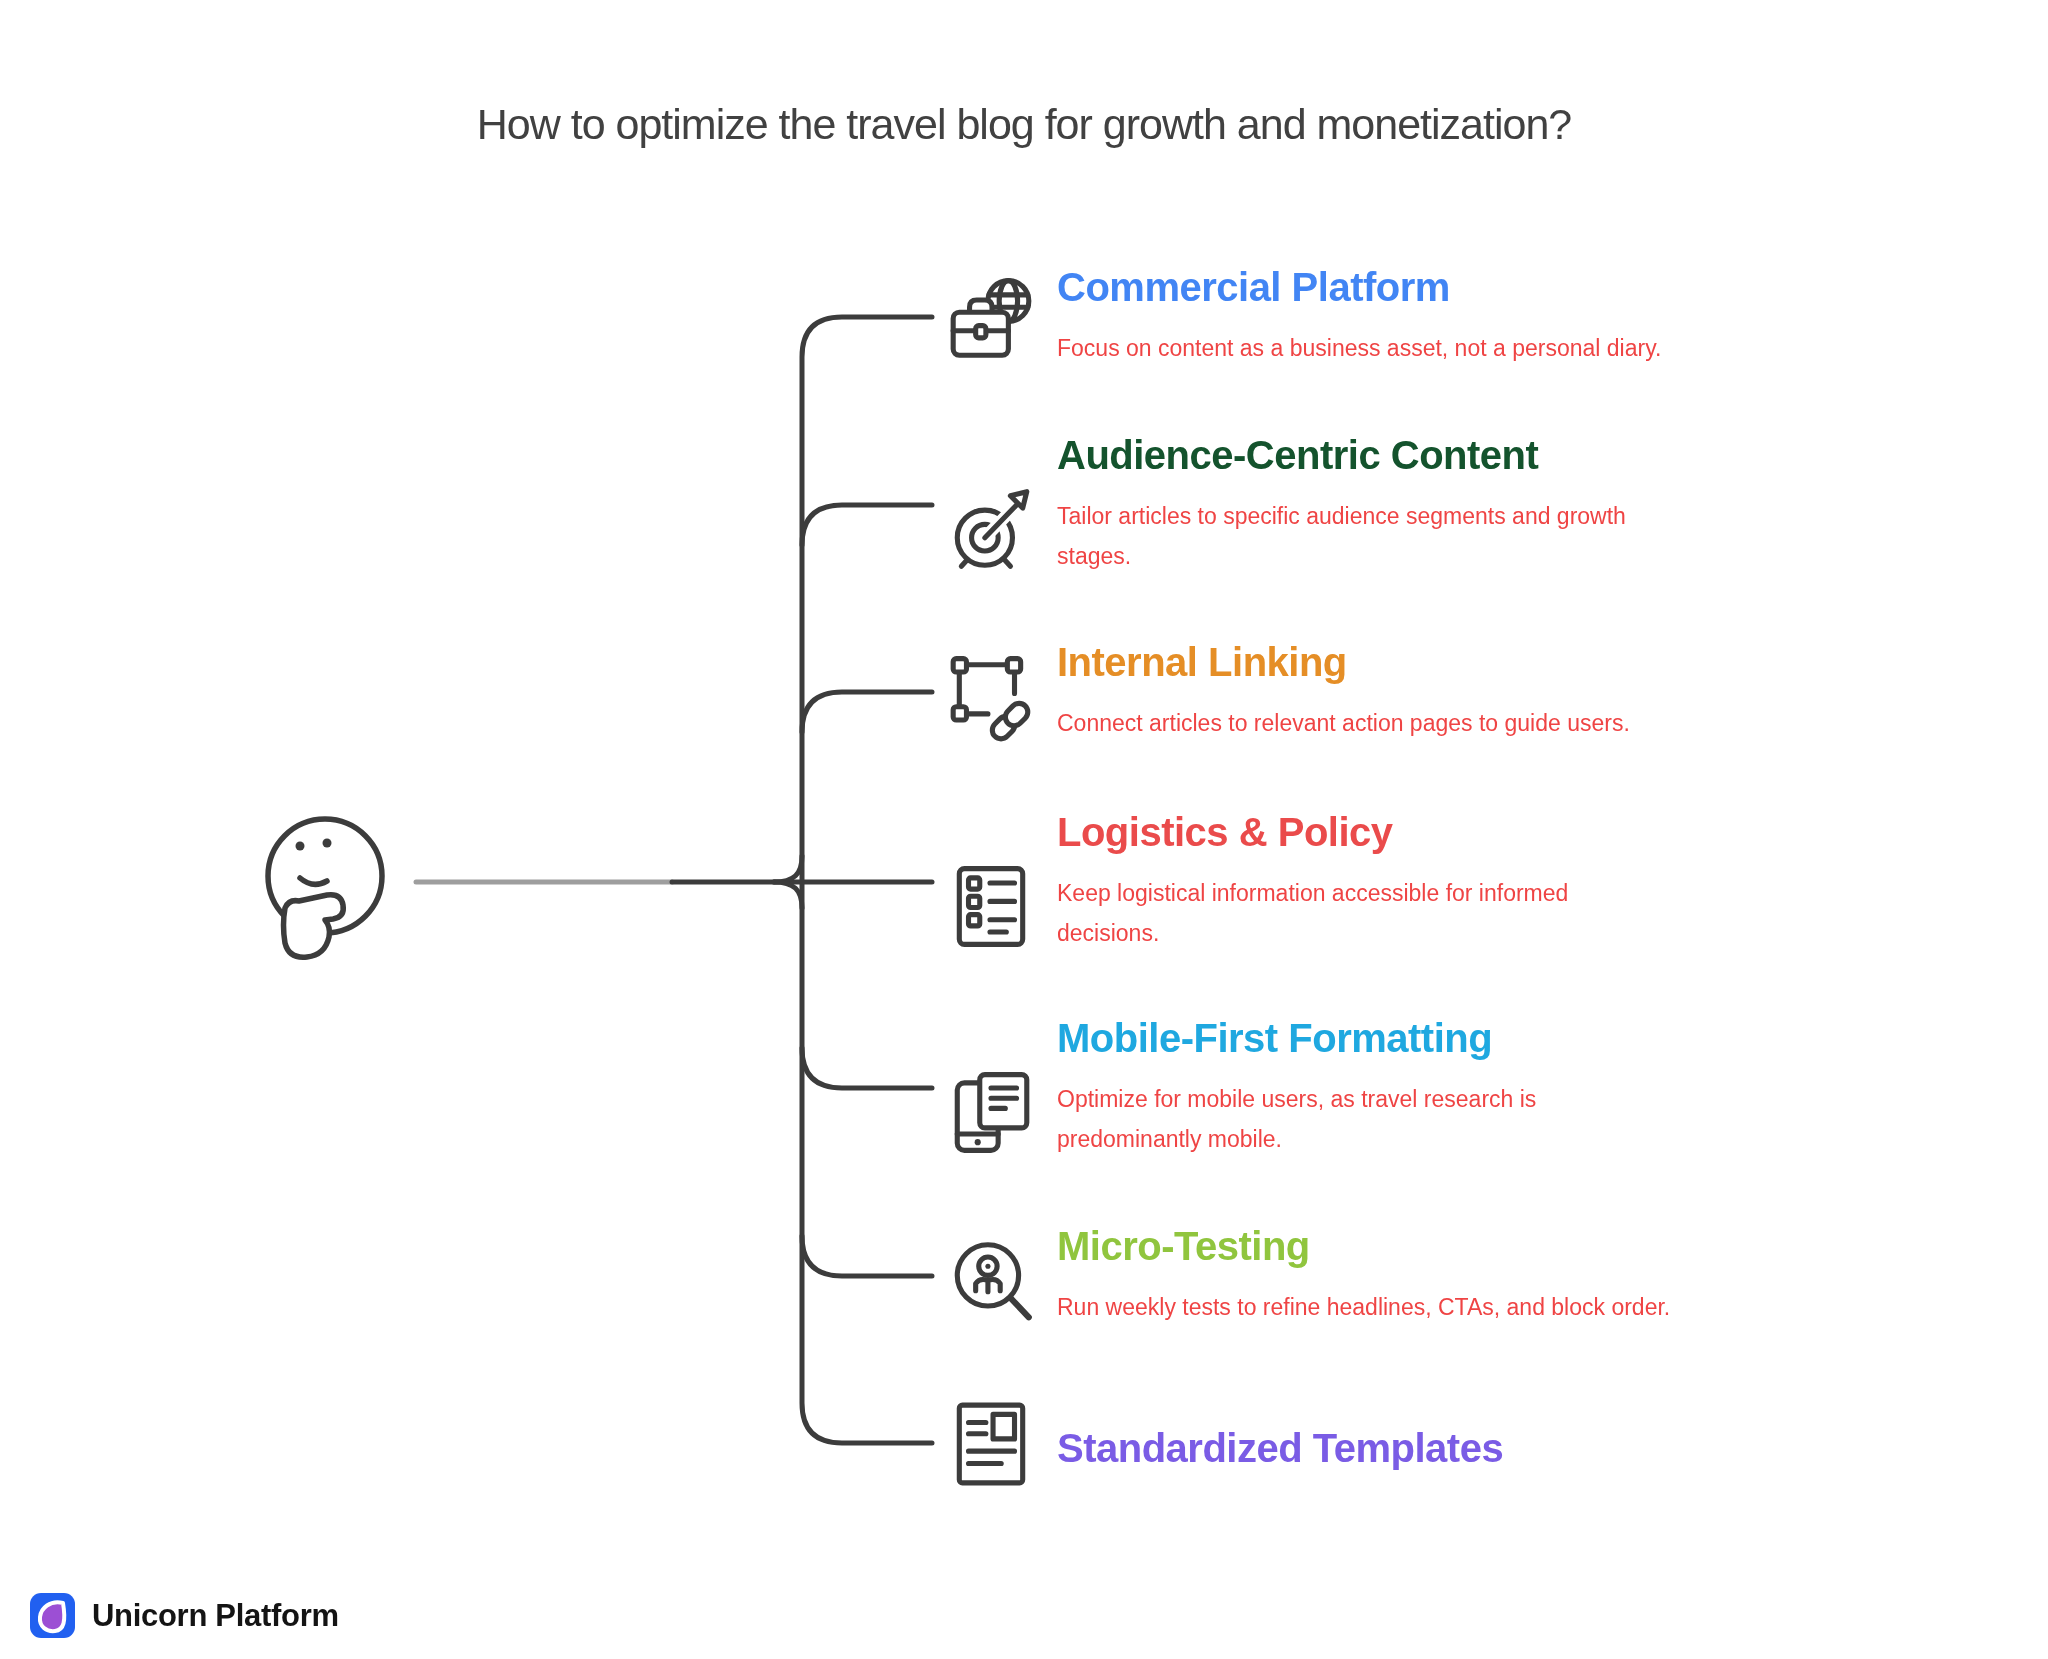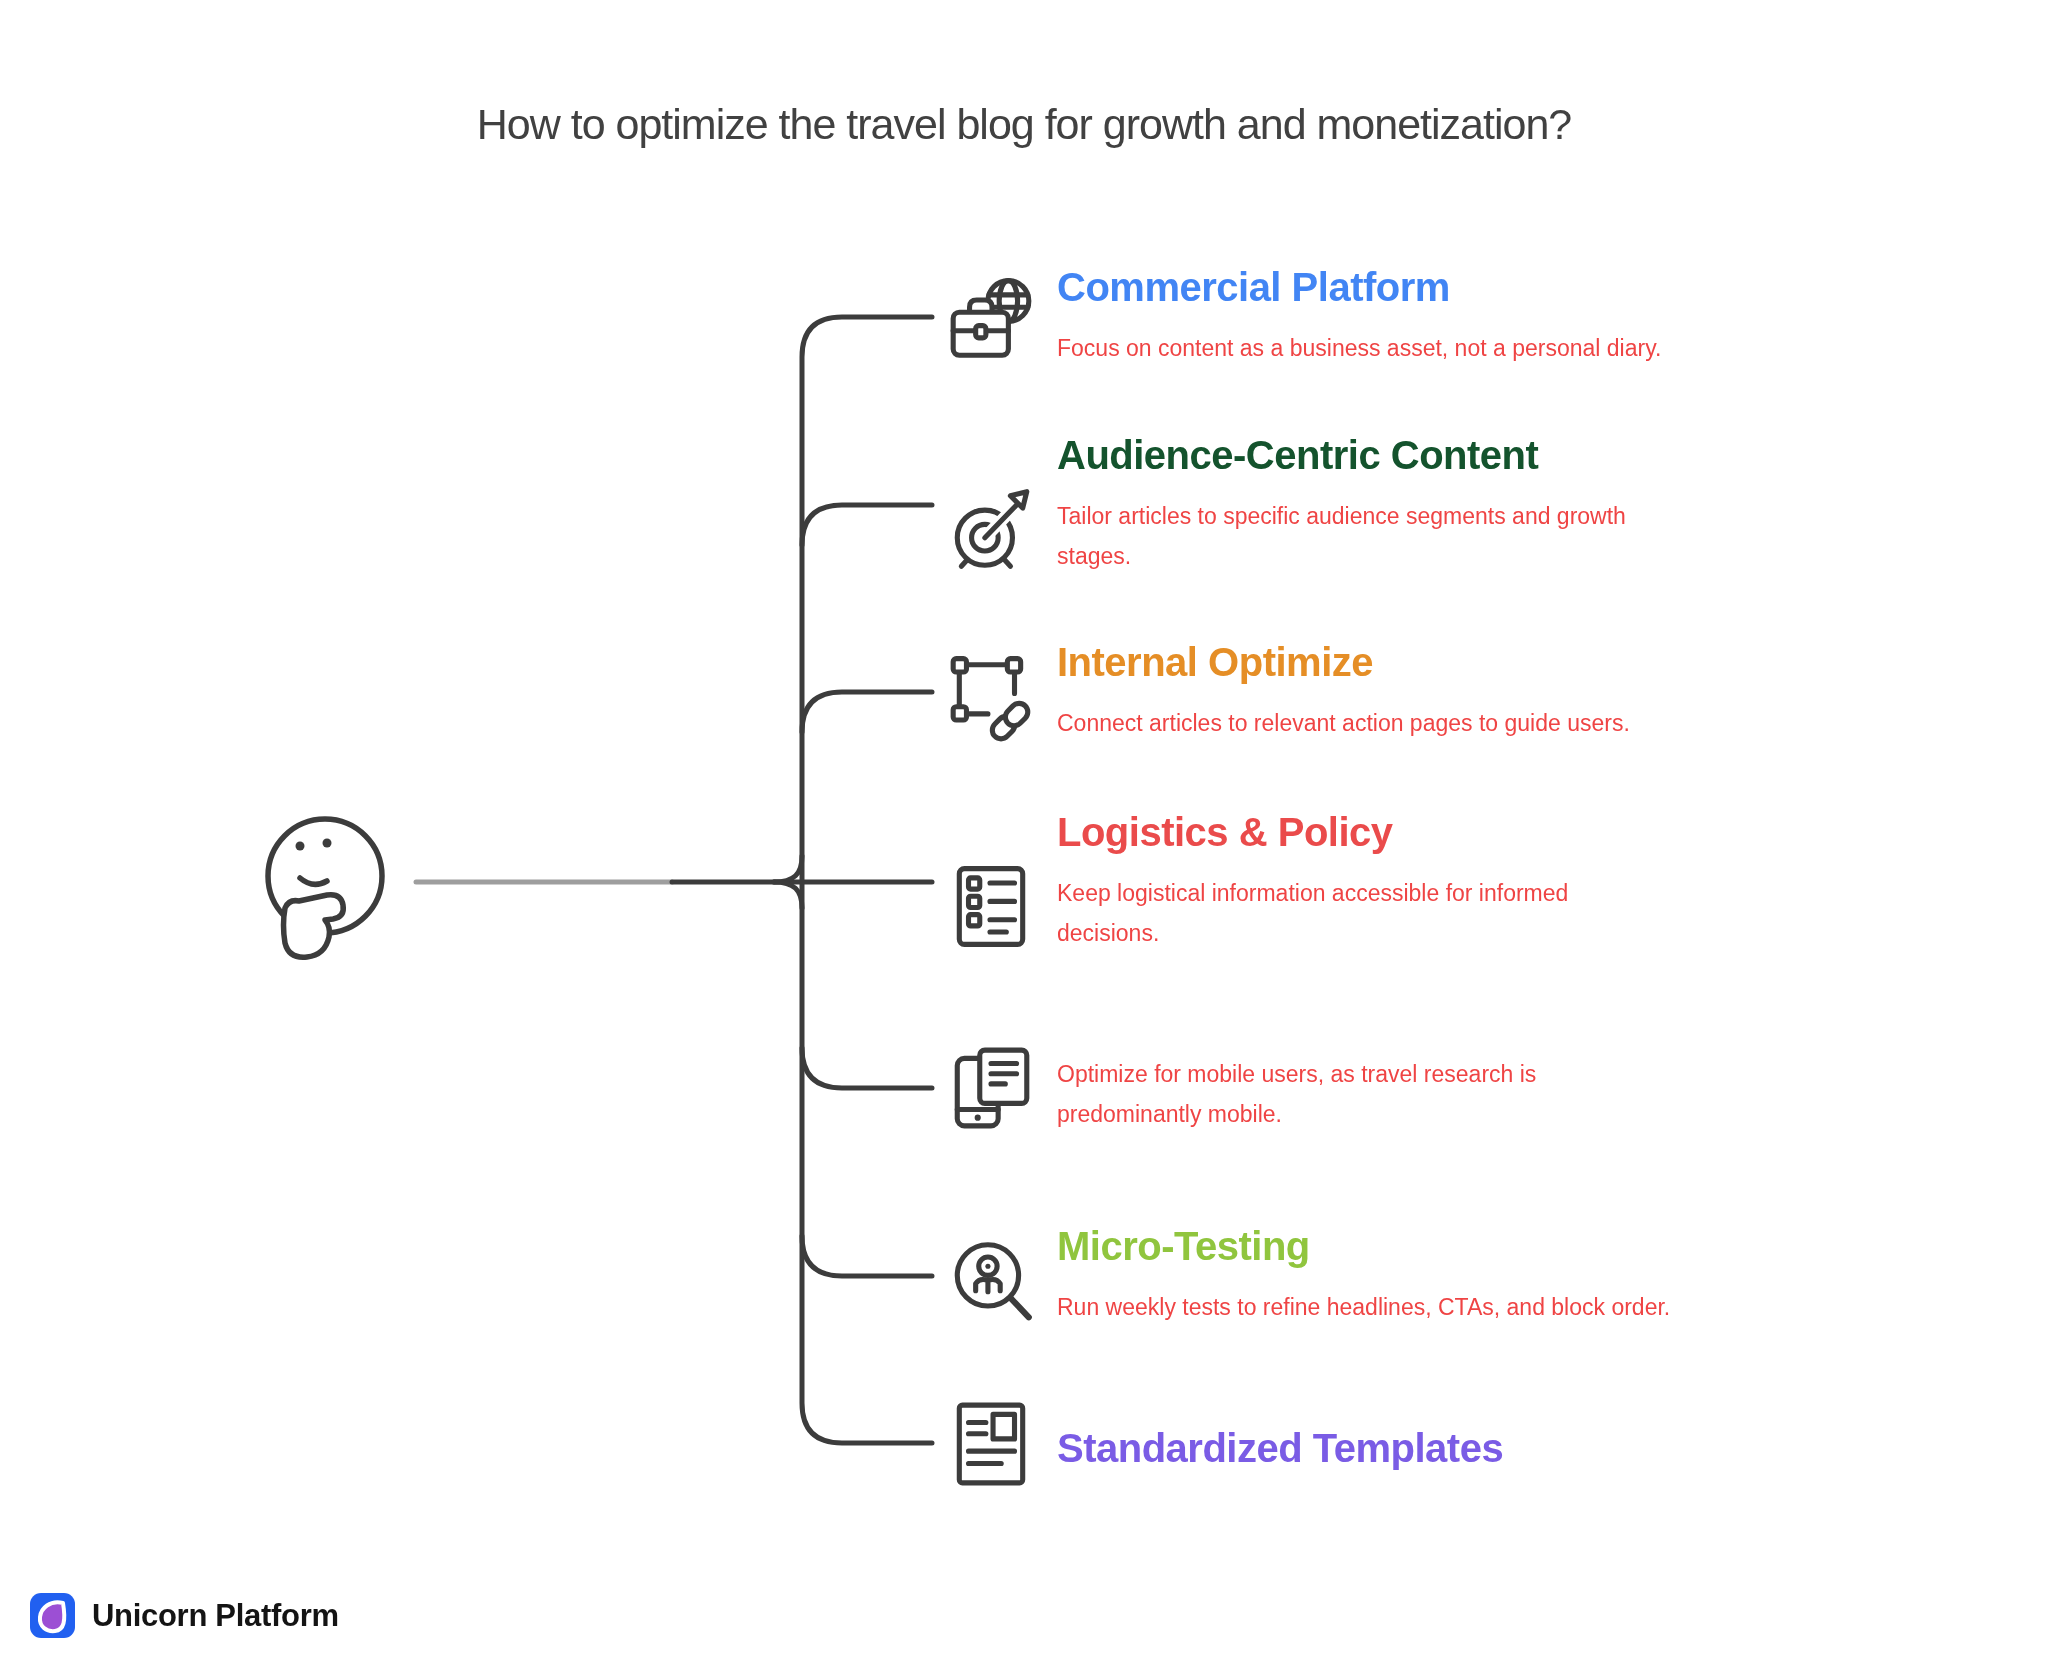--- a/index.html
+++ b/index.html
@@ -148,21 +148,21 @@
           <rect x="61" y="8" width="13" height="13" rx="3" fill="#ffffff"></rect>
           <rect x="8" y="55" width="13" height="13" rx="3" fill="#ffffff"></rect>
           <g transform="rotate(-45 64 68)">
             <rect x="42" y="60" width="24" height="17" rx="8.5" fill="#ffffff"></rect>
             <rect x="60" y="60" width="24" height="17" rx="8.5" fill="#ffffff"></rect>
           </g>
         </g>
       </svg>
     </div>
     <div class="text-block">
-      <div class="heading" style="color: rgb(229, 142, 38);">Internal Optimize</div>
+      <div class="heading" style="color: rgb(229, 142, 38);">Internal Linking</div>
       <div class="desc">Connect articles to relevant action pages to guide users.</div>
     </div>
   </div>
 
   <div class="row" style="top:882px">
     <div class="icon-box">
       <svg width="92" height="92" viewBox="0 0 90 90" fill="none">
         <g stroke="#3C3C3C" stroke-width="5" stroke-linecap="round" stroke-linejoin="round">
           <rect x="14" y="8" width="62" height="74" rx="5" fill="#ffffff"></rect>
           <rect x="23" y="17" width="11" height="11" rx="2"></rect>
@@ -185,20 +185,21 @@
         <g stroke="#3C3C3C" stroke-width="5" stroke-linecap="round" stroke-linejoin="round">
           <rect x="12" y="16" width="40" height="66" rx="7" fill="#ffffff"></rect>
           <path d="M 12,66 H 52"></path>
           <circle cx="32" cy="74" r="3" fill="#3C3C3C" stroke="none"></circle>
           <rect x="34" y="8" width="46" height="52" rx="5" fill="#ffffff"></rect>
           <path d="M 45,21 H 70 M 45,31 H 70 M 45,41 H 59"></path>
         </g>
       </svg>
     </div>
     <div class="text-block">
+      <div class="heading" style="color: rgb(31, 168, 224);">Mobile-First Formatting</div>
       <div class="desc">Optimize for mobile users, as travel research is
 predominantly mobile.</div>
     </div>
   </div>
 
   <div class="row" style="top:1276px">
     <div class="icon-box">
       <svg width="92" height="92" viewBox="0 0 90 90" fill="none">
         <g stroke="#3C3C3C" stroke-width="5" stroke-linecap="round" stroke-linejoin="round">
           <circle cx="42" cy="40" r="30" fill="#ffffff"></circle>

